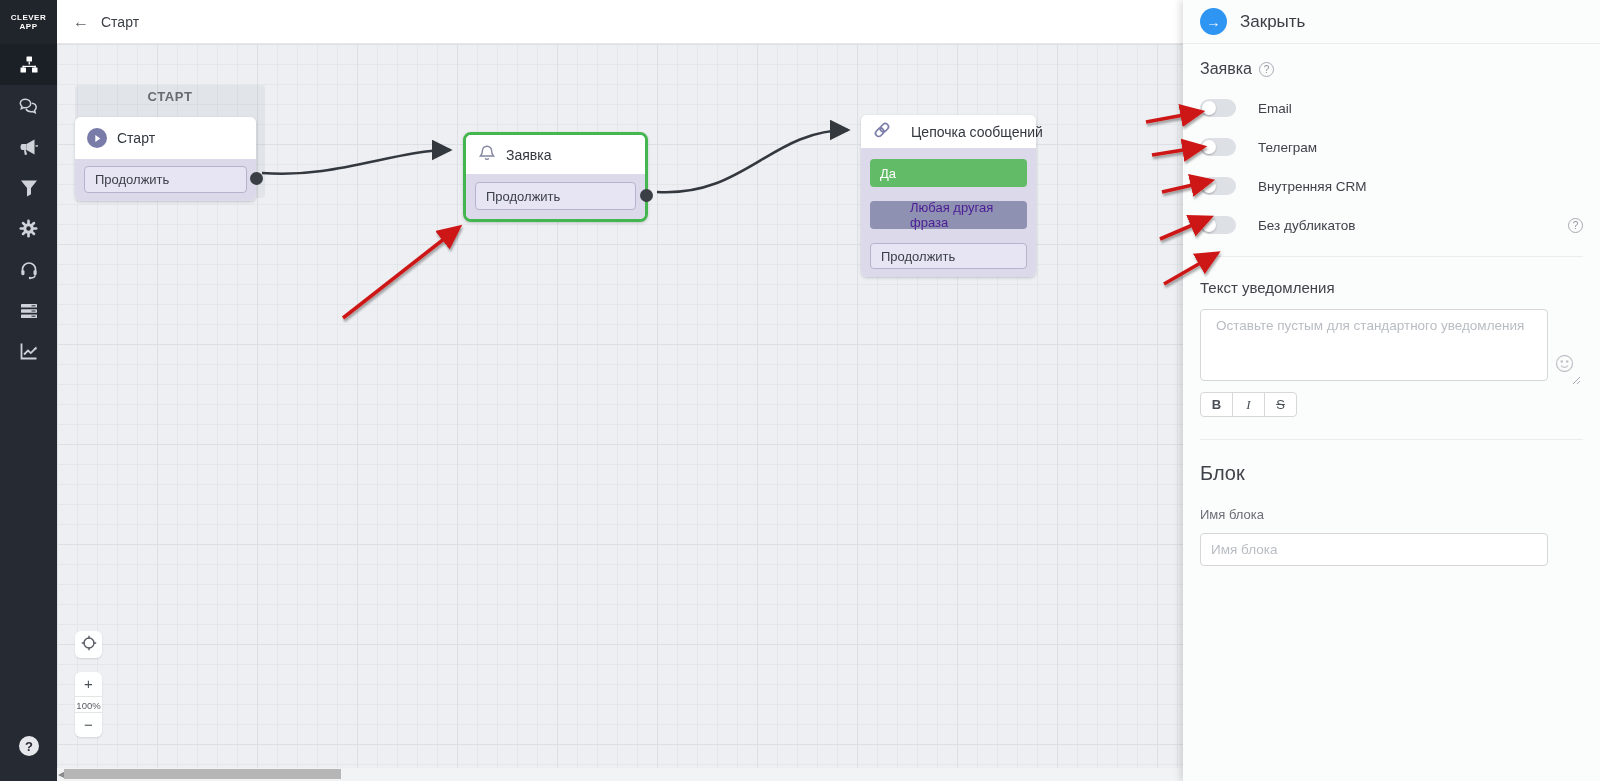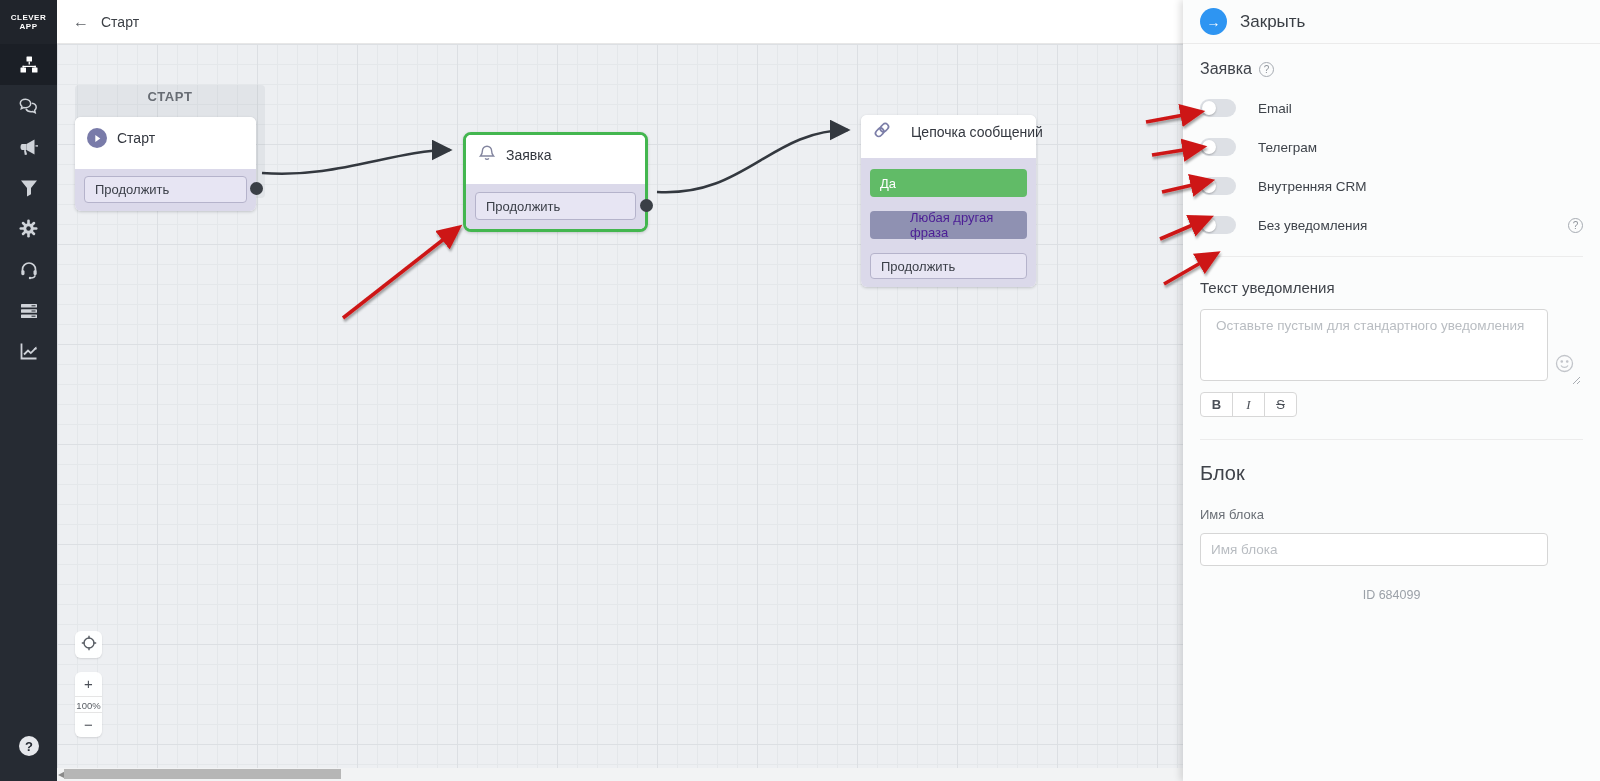--- a/index.html
+++ b/index.html
@@ -29,21 +29,21 @@
       linear-gradient(#e4e7ea 1px, transparent 1px),
       linear-gradient(90deg,#e4e7ea 1px, transparent 1px);
     background-size:100px 100px,100px 100px,20px 20px,20px 20px; }
 
   .group-area { position:absolute; left:75px; top:85px; width:190px; height:113px; background:rgba(125,135,150,.10); border-radius:4px; z-index:2; }
   .group-label { position:absolute; top:4px; left:0; width:100%; text-align:center; font-size:13px; font-weight:600; color:#676c73; letter-spacing:.6px; }
 
   .node { position:absolute; border-radius:6px; background:#fff; box-shadow:0 1px 3px rgba(40,45,55,.22); z-index:3; }
   .node-header { display:flex; align-items:center; gap:10px; padding:0 12px; background:#fff; border-radius:6px 6px 0 0; }
   .node-title { font-size:14px; color:#33373f; white-space:nowrap; }
-  .node-body { background:#dbd9ea; border-radius:0 0 6px 6px; position:relative;margin-top:10px; }
+  .node-body { background:#dbd9ea; border-radius:0 0 6px 6px; position:relative; }
   .node-btn { position:relative; border-radius:4px; font-size:13px; color:#3a3e47; display:flex; align-items:center; padding:0 10px; cursor:pointer; }
   .btn-lavender { background:#e7e5f3; border:1px solid #b5b3cb; }
   .btn-green { background:var(--button-green,#61bb67); color:#fff; border:none; }
   .btn-purple { background:var(--button-purple,#8f91b2); color:#4c1d95; border:none;padding-left:40px; }
 
   .node-start { left:75px; top:117px; width:181px; }
   .node-start .node-header { height:42px; }
   .node-start .node-body { padding:7px 9px 8px; }
   .node-start .node-btn { height:27px; }
 
@@ -355,21 +355,21 @@
       <div class="toggle-row">
         <span class="toggle">
             <span class="toggle-knob"></span>
           </span>
         <span class="toggle-label">Внутренняя CRM</span>
       </div>
       <div class="toggle-row">
         <span class="toggle">
             <span class="toggle-knob"></span>
           </span>
-        <span class="toggle-label">Без уведомления</span>
+        <span class="toggle-label">Без дубликатов</span>
         <span class="help-circle row-help">?</span>
       </div>
 
       <div class="panel-divider"></div>
 
       <div class="sub-title">Текст уведомления</div>
       <div class="ta-wrap">
         <textarea placeholder="Оставьте пустым для стандартного уведомления" style=""></textarea>
         <span class="emoji-btn"><svg width="19" height="19" viewBox="0 0 19 19" fill="none" stroke="#c2c5ca" stroke-width="1.3">
               <circle cx="9.5" cy="9.5" r="8"></circle>
@@ -385,17 +385,16 @@
         <div class="fmt-btn fmt-b">B</div>
         <div class="fmt-btn fmt-i">I</div>
         <div class="fmt-btn fmt-s">S</div>
       </div>
 
       <div class="panel-divider"></div>
 
       <div class="sub-title" style="font-size:20px;">Блок</div>
       <div class="field-label">Имя блока</div>
       <input class="name-input" type="text" placeholder="Имя блока" style="">
-      <div class="block-id">ID 684099</div>
     </div>
   </div>
 
 </div>
 
 </body></html>

